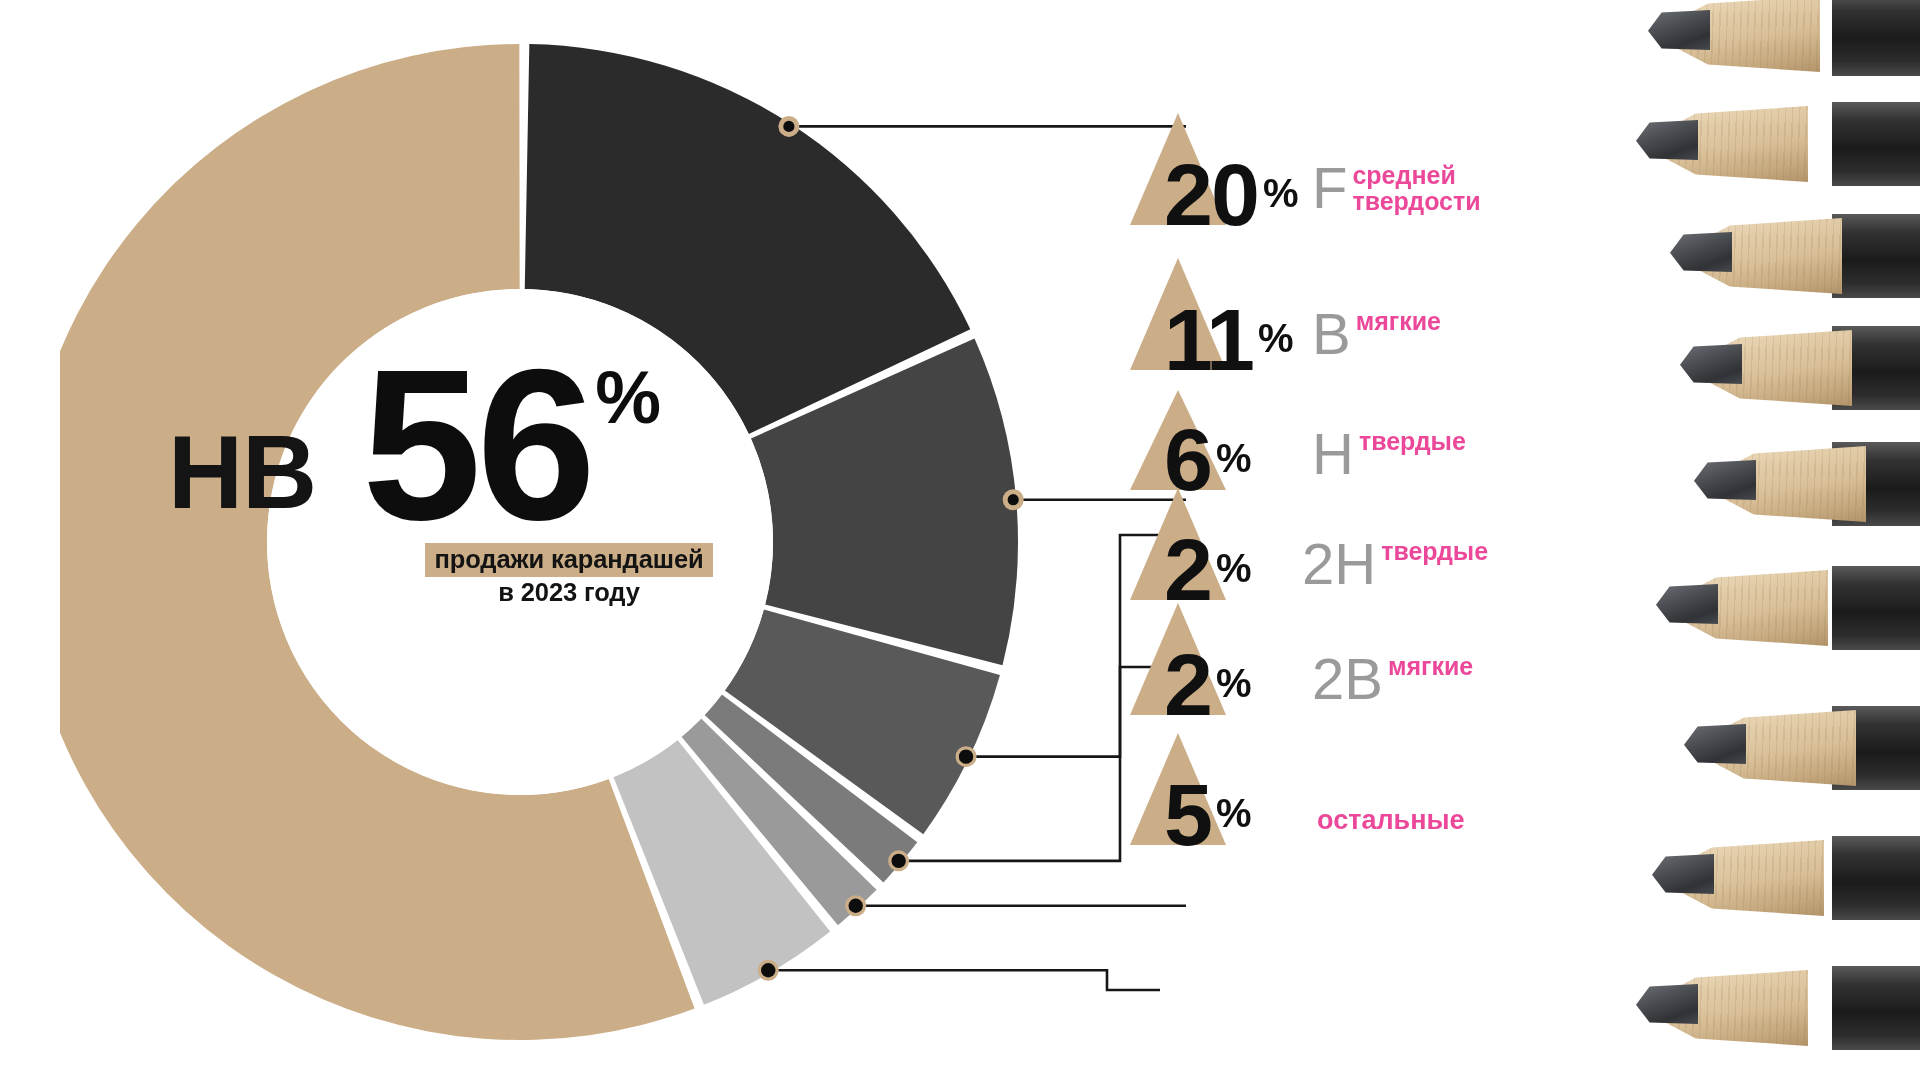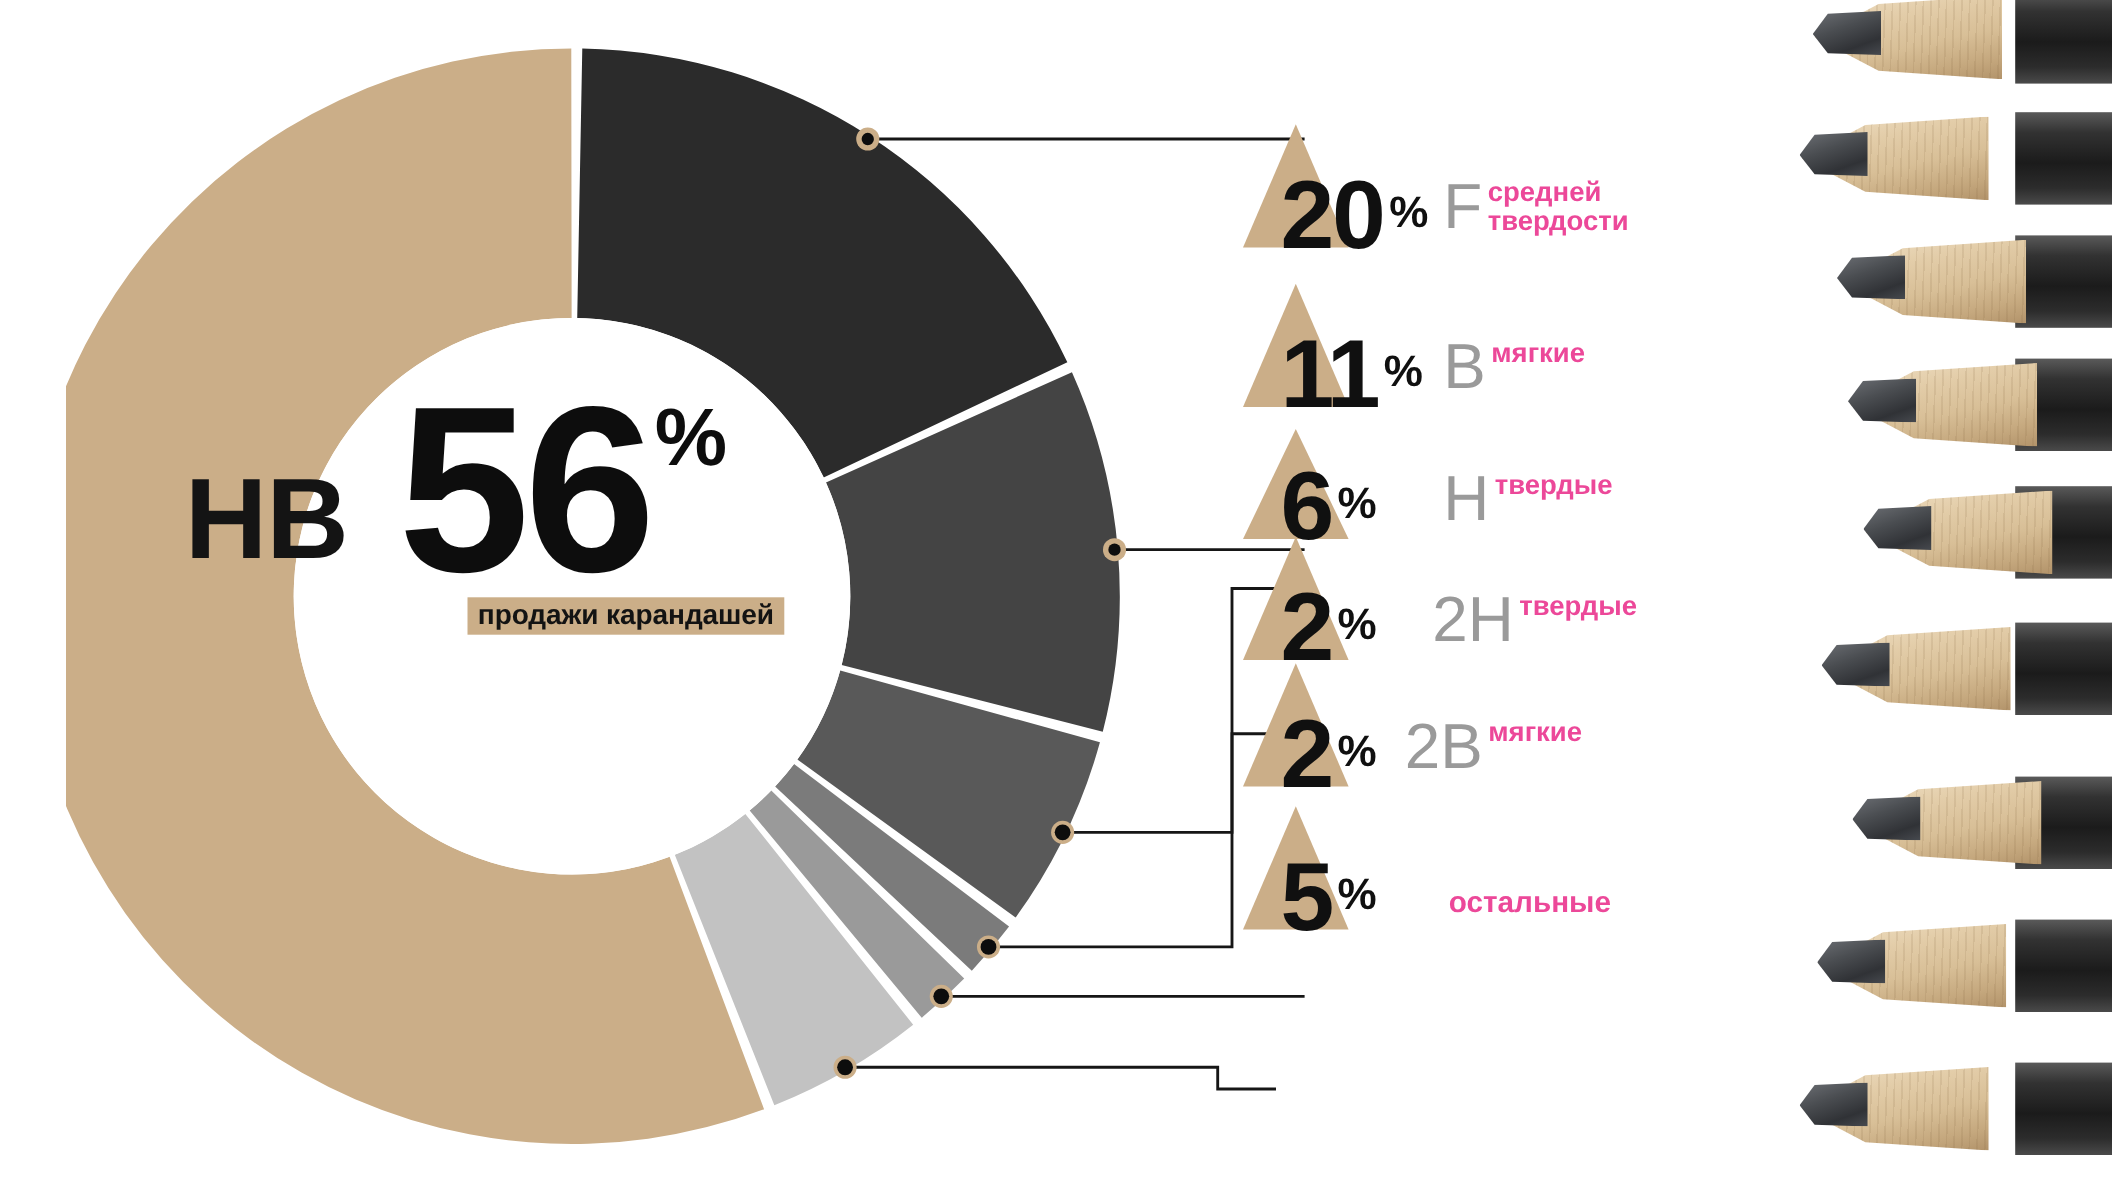--- a/index.html
+++ b/index.html
@@ -163,20 +163,21 @@
     <div class="hb-label">НВ</div>
   </div>
 
   <div id="center-block">
     <div id="big-pct">
       <span class="num">56</span>
       <span class="sign">%</span>
     </div>
     <div id="caption">
       <span class="hl">продажи карандашей</span><br>
+      <span class="plain">в 2023 году</span>
     </div>
   </div>
 
   <svg id="connectors" viewBox="0 0 1920 1080">
     <g id="leaders">
         <path d="M788.871352725582,126.38816705546549 L1186,126.38816705546549" fill="none" stroke="#161616" stroke-width="2.6"></path>
         <path d="M1013.1909216144986,499.71862304700306 L1186,499.71862304700306" fill="none" stroke="#161616" stroke-width="2.6"></path>
         <path d="M966.0331255544354,756.6612468708345 L1120,756.6612468708345 L1120,535 L1160,535" fill="none" stroke="#161616" stroke-width="2.6"></path>
         <path d="M898.6360934546237,860.8411967318863 L1120,860.8411967318863 L1120,667 L1160,667" fill="none" stroke="#161616" stroke-width="2.6"></path>
         <path d="M855.689036584695,905.78272459923 L1186,905.78272459923" fill="none" stroke="#161616" stroke-width="2.6"></path>
@@ -253,21 +254,21 @@
         </div>
       </div>
       <div class="legend-row" style="top: 585px;">
         <div class="tri-holder">
           <div class="tri" style="border-bottom-width: 112px;"></div>
           <div class="val">
             <span class="n">2</span>
             <span class="p">%</span>
           </div>
         </div>
-        <div class="grade-block" style="margin-left: 51px;">
+        <div class="grade-block" style="margin-left: 86px;">
           <span class="grade">2B</span>
           <span class="sub">мягкие</span>
         </div>
       </div>
       <div class="legend-row" style="top: 715px;">
         <div class="tri-holder">
           <div class="tri" style="border-bottom-width: 112px;"></div>
           <div class="val">
             <span class="n">5</span>
             <span class="p">%</span>

